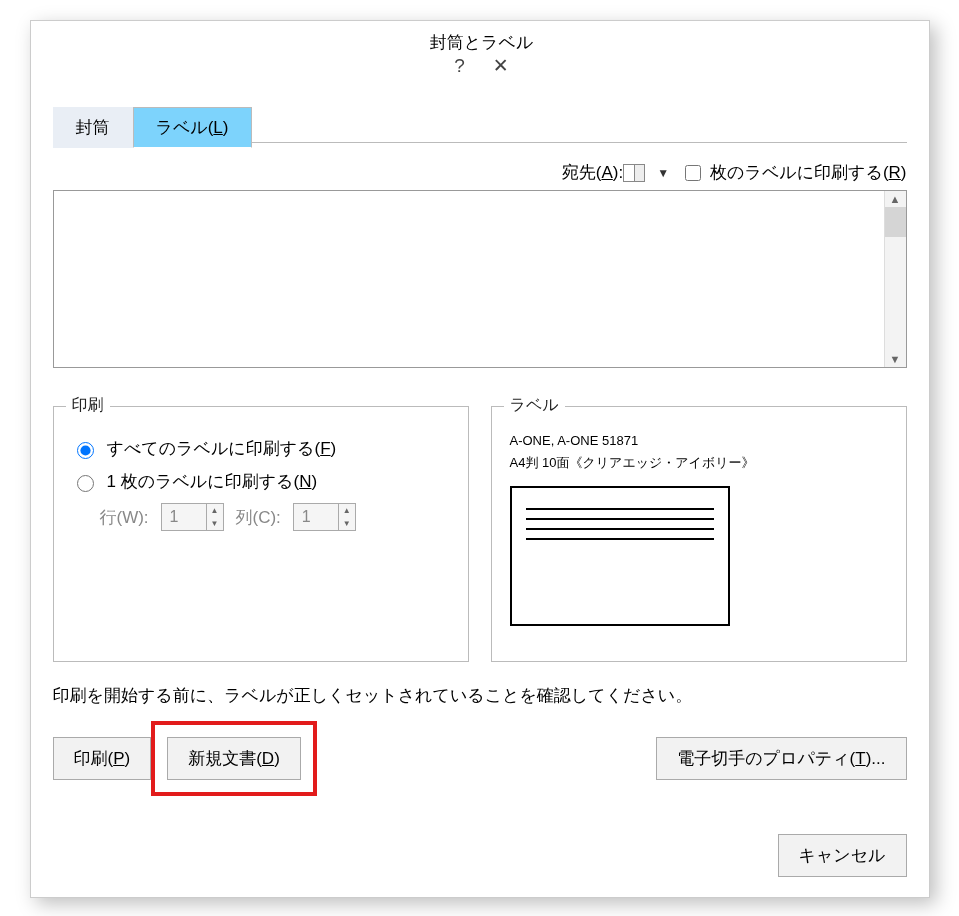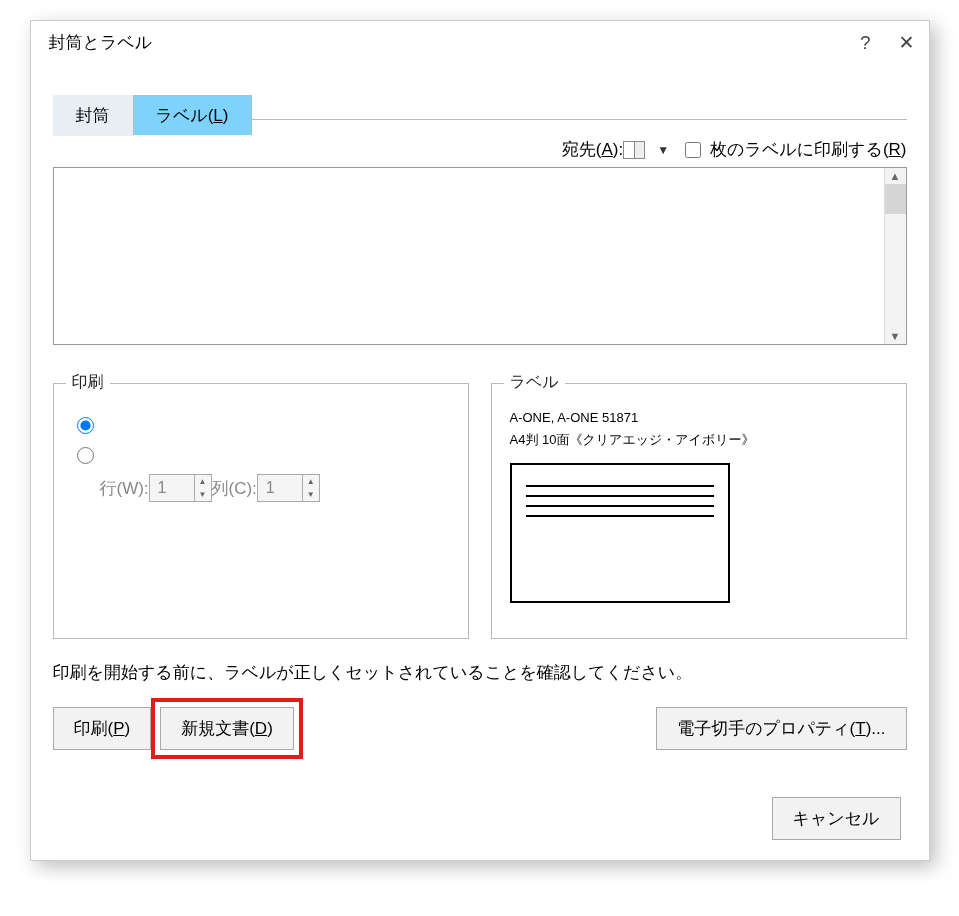--- a/index.html
+++ b/index.html
@@ -6,31 +6,31 @@
   body { margin: 0; padding: 20px; background: #fff; }
   .dialog {
     width: 900px;
     background: #fff;
     border: 1px solid #ccc;
     box-shadow: 6px 6px 18px rgba(0,0,0,0.25);
     margin: 0 auto;
   }
   .titlebar {
     display: flex; align-items: center; justify-content: space-between;
-    padding: 10px 14px 10px 18px; font-size: 17px;
+    padding: 10px 14px 10px 18px; font-size: 17px; flex-direction: column;
   }
   .titlebar-right { display: flex; gap: 28px; align-items: center; }
   .titlebar-right span { font-size: 19px; color: #444; cursor: default; }
   .close-x { font-size: 18px; }
   .content { padding: 14px 22px 20px 22px; }
 
   .tabs { display: flex; border-bottom: 1px solid #bbb; }
   .tab {
     padding: 8px 22px; font-size: 17px; border: 1px solid transparent;
-    border-bottom: none; position: relative; top: 17px; cursor: default;
+    border-bottom: none; position: relative; top: 6px; cursor: default;
   }
   .tab.inactive { background: #e9eef5; }
   .tab.active { background: #7dd3fc; border-color: #bbb; border-bottom: 1px solid #fff; }
 
   .row-addr { display: flex; justify-content: flex-end; align-items: center; margin: 18px 0 6px; font-size: 17px; }
   .addr-right { display: flex; align-items: center; gap: 12px; }
   .book-icon { width: 22px; height: 18px; border: 1px solid #888; display: inline-block; position: relative; background: linear-gradient(90deg,#fff 48%,#eee 52%); }
   .book-icon::before { content:""; position:absolute; left:50%; top:0; bottom:0; width:1px; background:#888; }
   .drop-caret { font-size: 12px; color: #333; }
   .chk { display: flex; align-items: center; gap: 6px; }
@@ -51,21 +51,21 @@
   .group {
     border: 1px solid #bbb; position: relative; padding: 20px 18px 18px; flex: 1;
     min-height: 256px;
   }
   .group-title {
     position: absolute; top: -12px; left: 12px; background: #fff; padding: 0 6px;
     font-size: 16px; color: #222;
   }
   .radio-row { display: flex; align-items: center; gap: 10px; margin: 10px 0; font-size: 17px; }
   .radio-row input { width: 17px; height: 17px; }
-  .spin-row { display: flex; align-items: center; gap: 0; margin-top: 4px; margin-left: 28px; font-size: 17px; color: #888; }
+  .spin-row { display: flex; align-items: center; gap: 12px; margin-top: 4px; margin-left: 28px; font-size: 17px; color: #888; }
   .spin {
     display: flex; align-items: center; border: 1px solid #aaa; height: 28px;
     background: #f5f5f5; color: #888;
   }
   .spin input {
     width: 44px; border: none; text-align: left; padding-left: 8px; font-size: 16px;
     background: transparent; color: #888; outline: none;
   }
   .spin .arrows { display: flex; flex-direction: column; border-left: 1px solid #aaa; }
   .spin .arrows span { font-size: 8px; line-height: 11px; padding: 1px 4px; color: #666; }
@@ -78,23 +78,23 @@
 
   .hint { font-size: 17px; margin: 22px 0 14px; }
 
   .btn-row { display: flex; align-items: center; }
   .btn {
     border: 1px solid #aaa; background: #f2f2f2; padding: 9px 20px; font-size: 17px;
     cursor: default;
   }
   .btn.spacer { flex: 1; border: none; background: transparent; }
   .highlight-red { border: 4px solid #e21b1b; padding: 3px; display: inline-block; }
-  .highlight-red .btn { margin: 2px; }
-
-  .footer { display: flex; justify-content: flex-end; padding: 18px 28px 20px; }
+  .highlight-red .btn { margin: 9px; }
+
+  .footer { display: flex; justify-content: flex-end; padding: 18px 22px 20px; }
 
   .u { text-decoration: underline; }
 </style>
 </head>
 <body>
 
 <div class="dialog">
 
   <div class="titlebar">
     <span>封筒とラベル</span>
@@ -138,24 +138,30 @@
       </div>
     </div>
 
     <div class="two-col">
 
       <div class="group">
         <div class="group-title">印刷</div>
 
         <label class="radio-row">
           <input type="radio" name="pr" checked="" style="">
+          <span>
+            <span>すべてのラベルに印刷する(</span><span class="u">F</span><span>)</span>
+          </span>
         </label>
 
         <label class="radio-row">
           <input type="radio" name="pr" style="">
+          <span>
+            <span>1 枚のラベルに印刷する(</span><span class="u">N</span><span>)</span>
+          </span>
         </label>
 
         <div class="spin-row">
           <span>行(W):</span>
           <div class="spin">
             <input disabled="" value="1" style="">
             <div class="arrows">
                 <span>▲</span>
                 <span>▼</span>
               </div>

